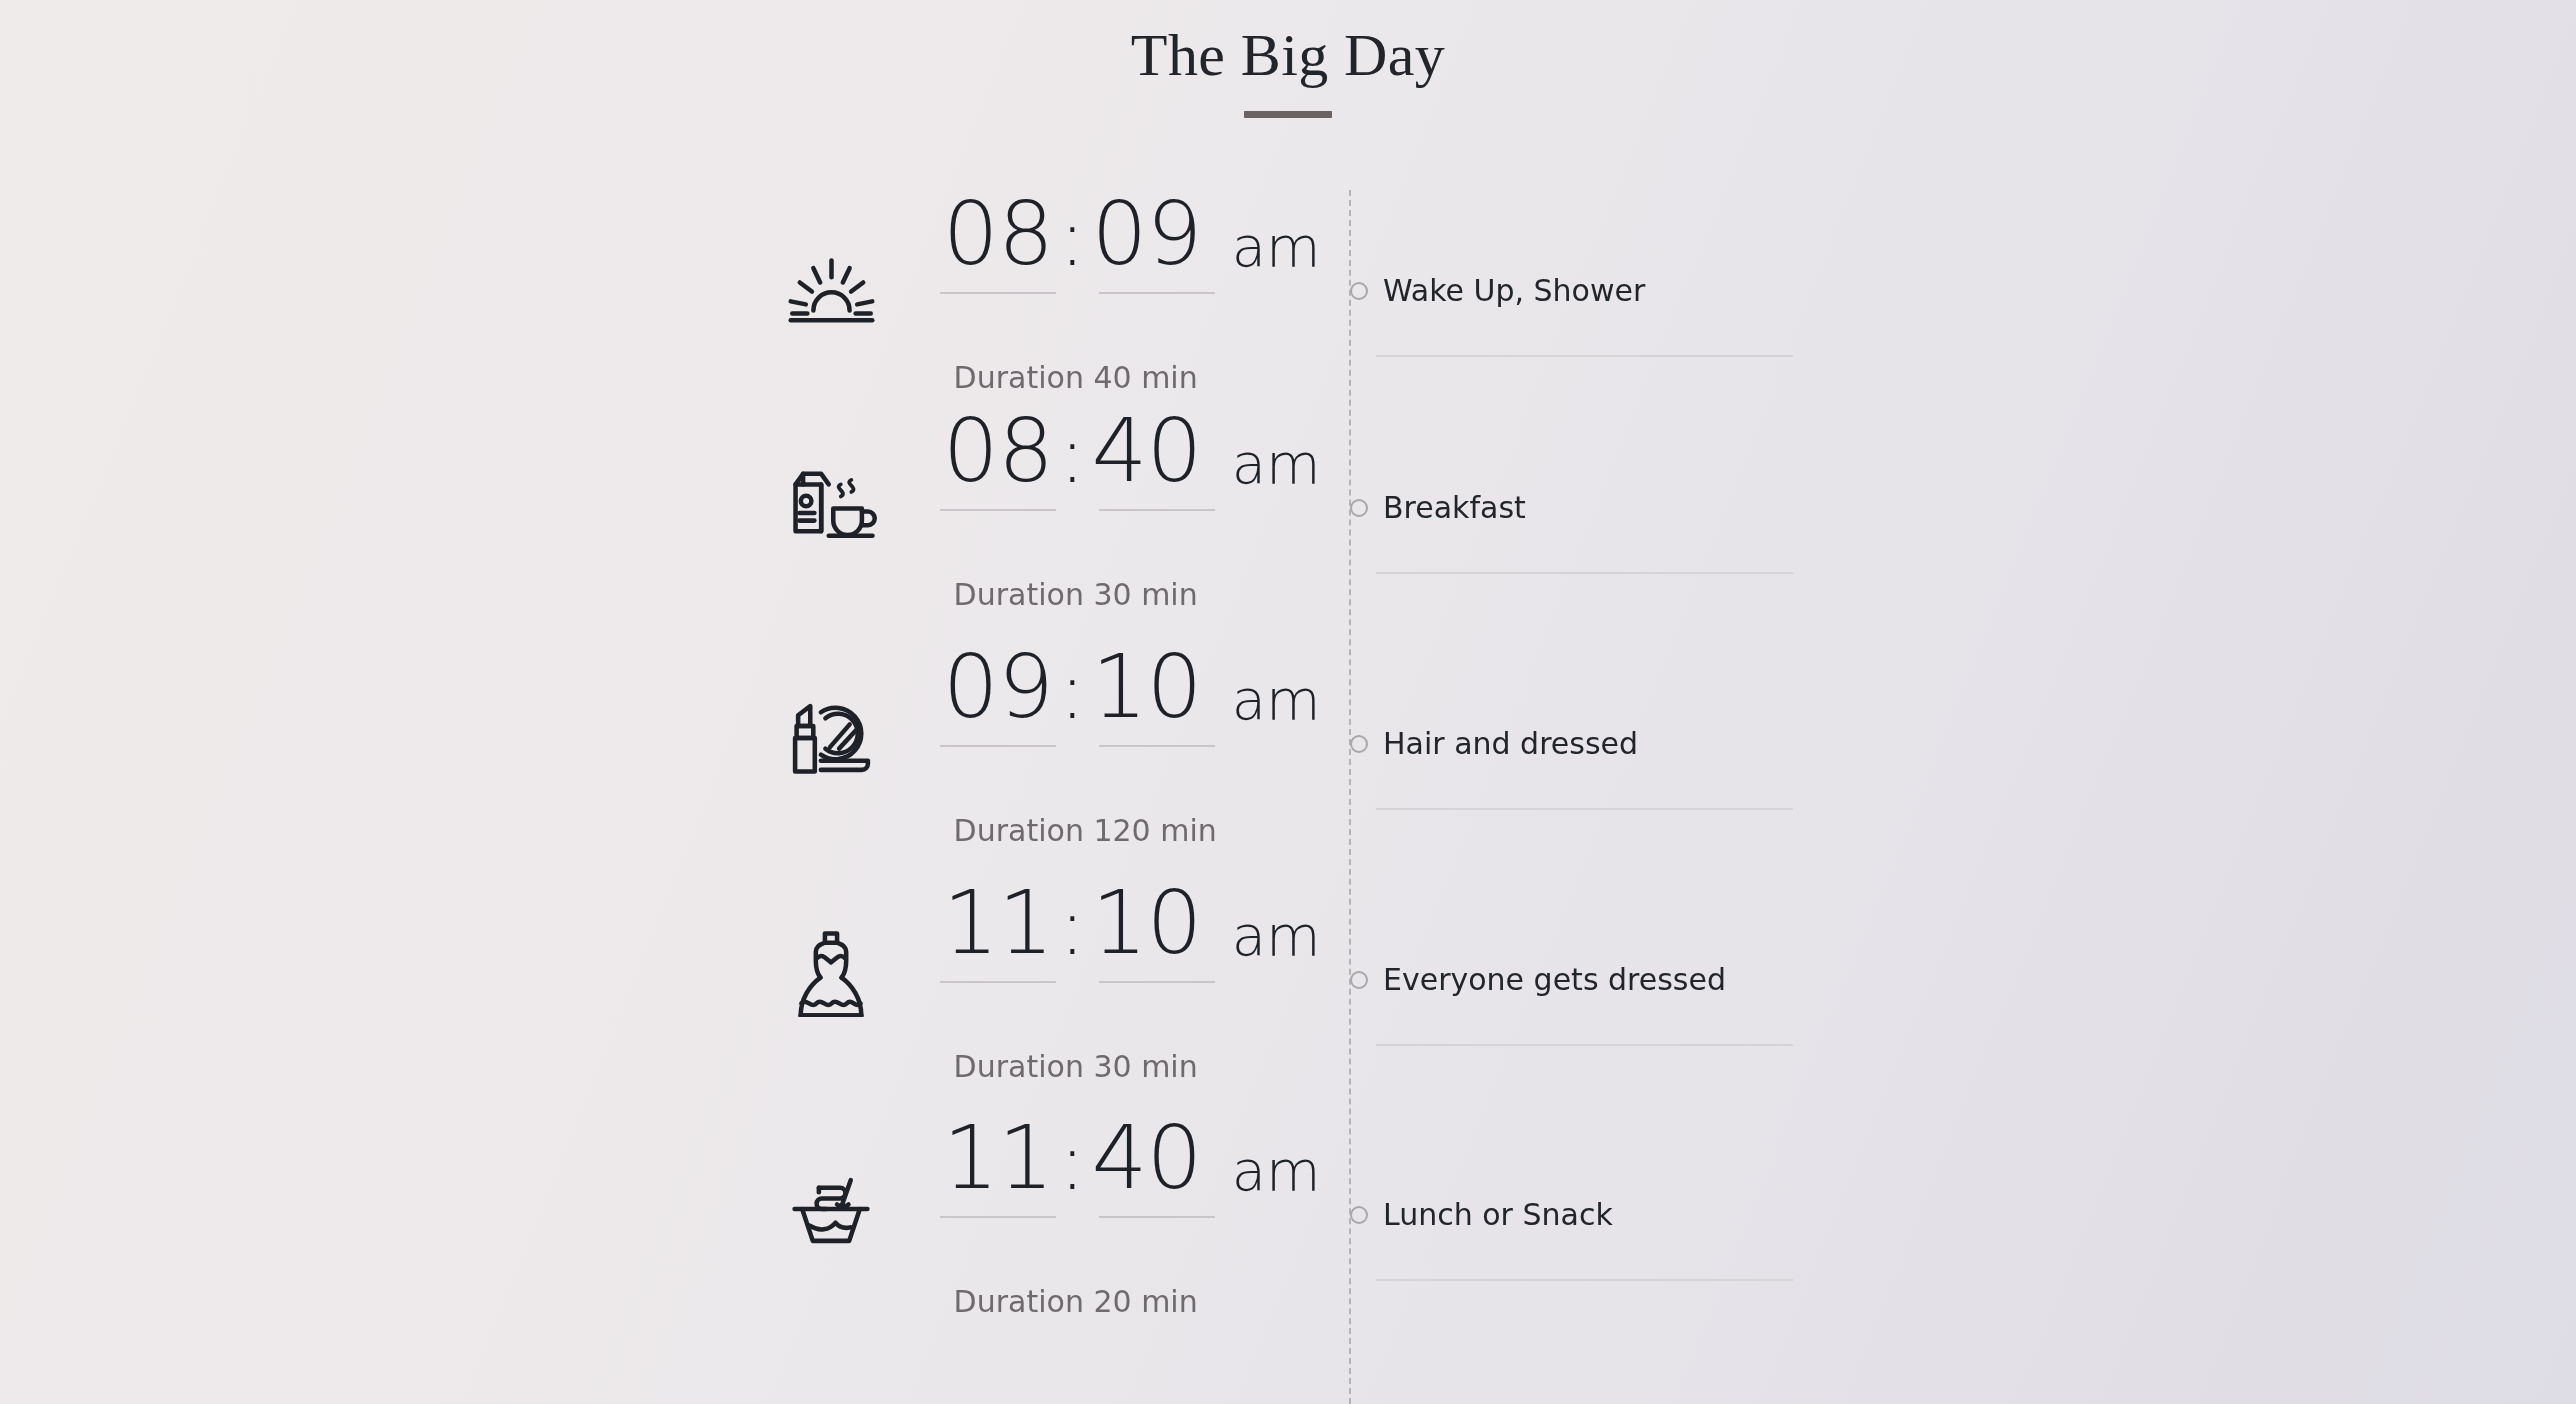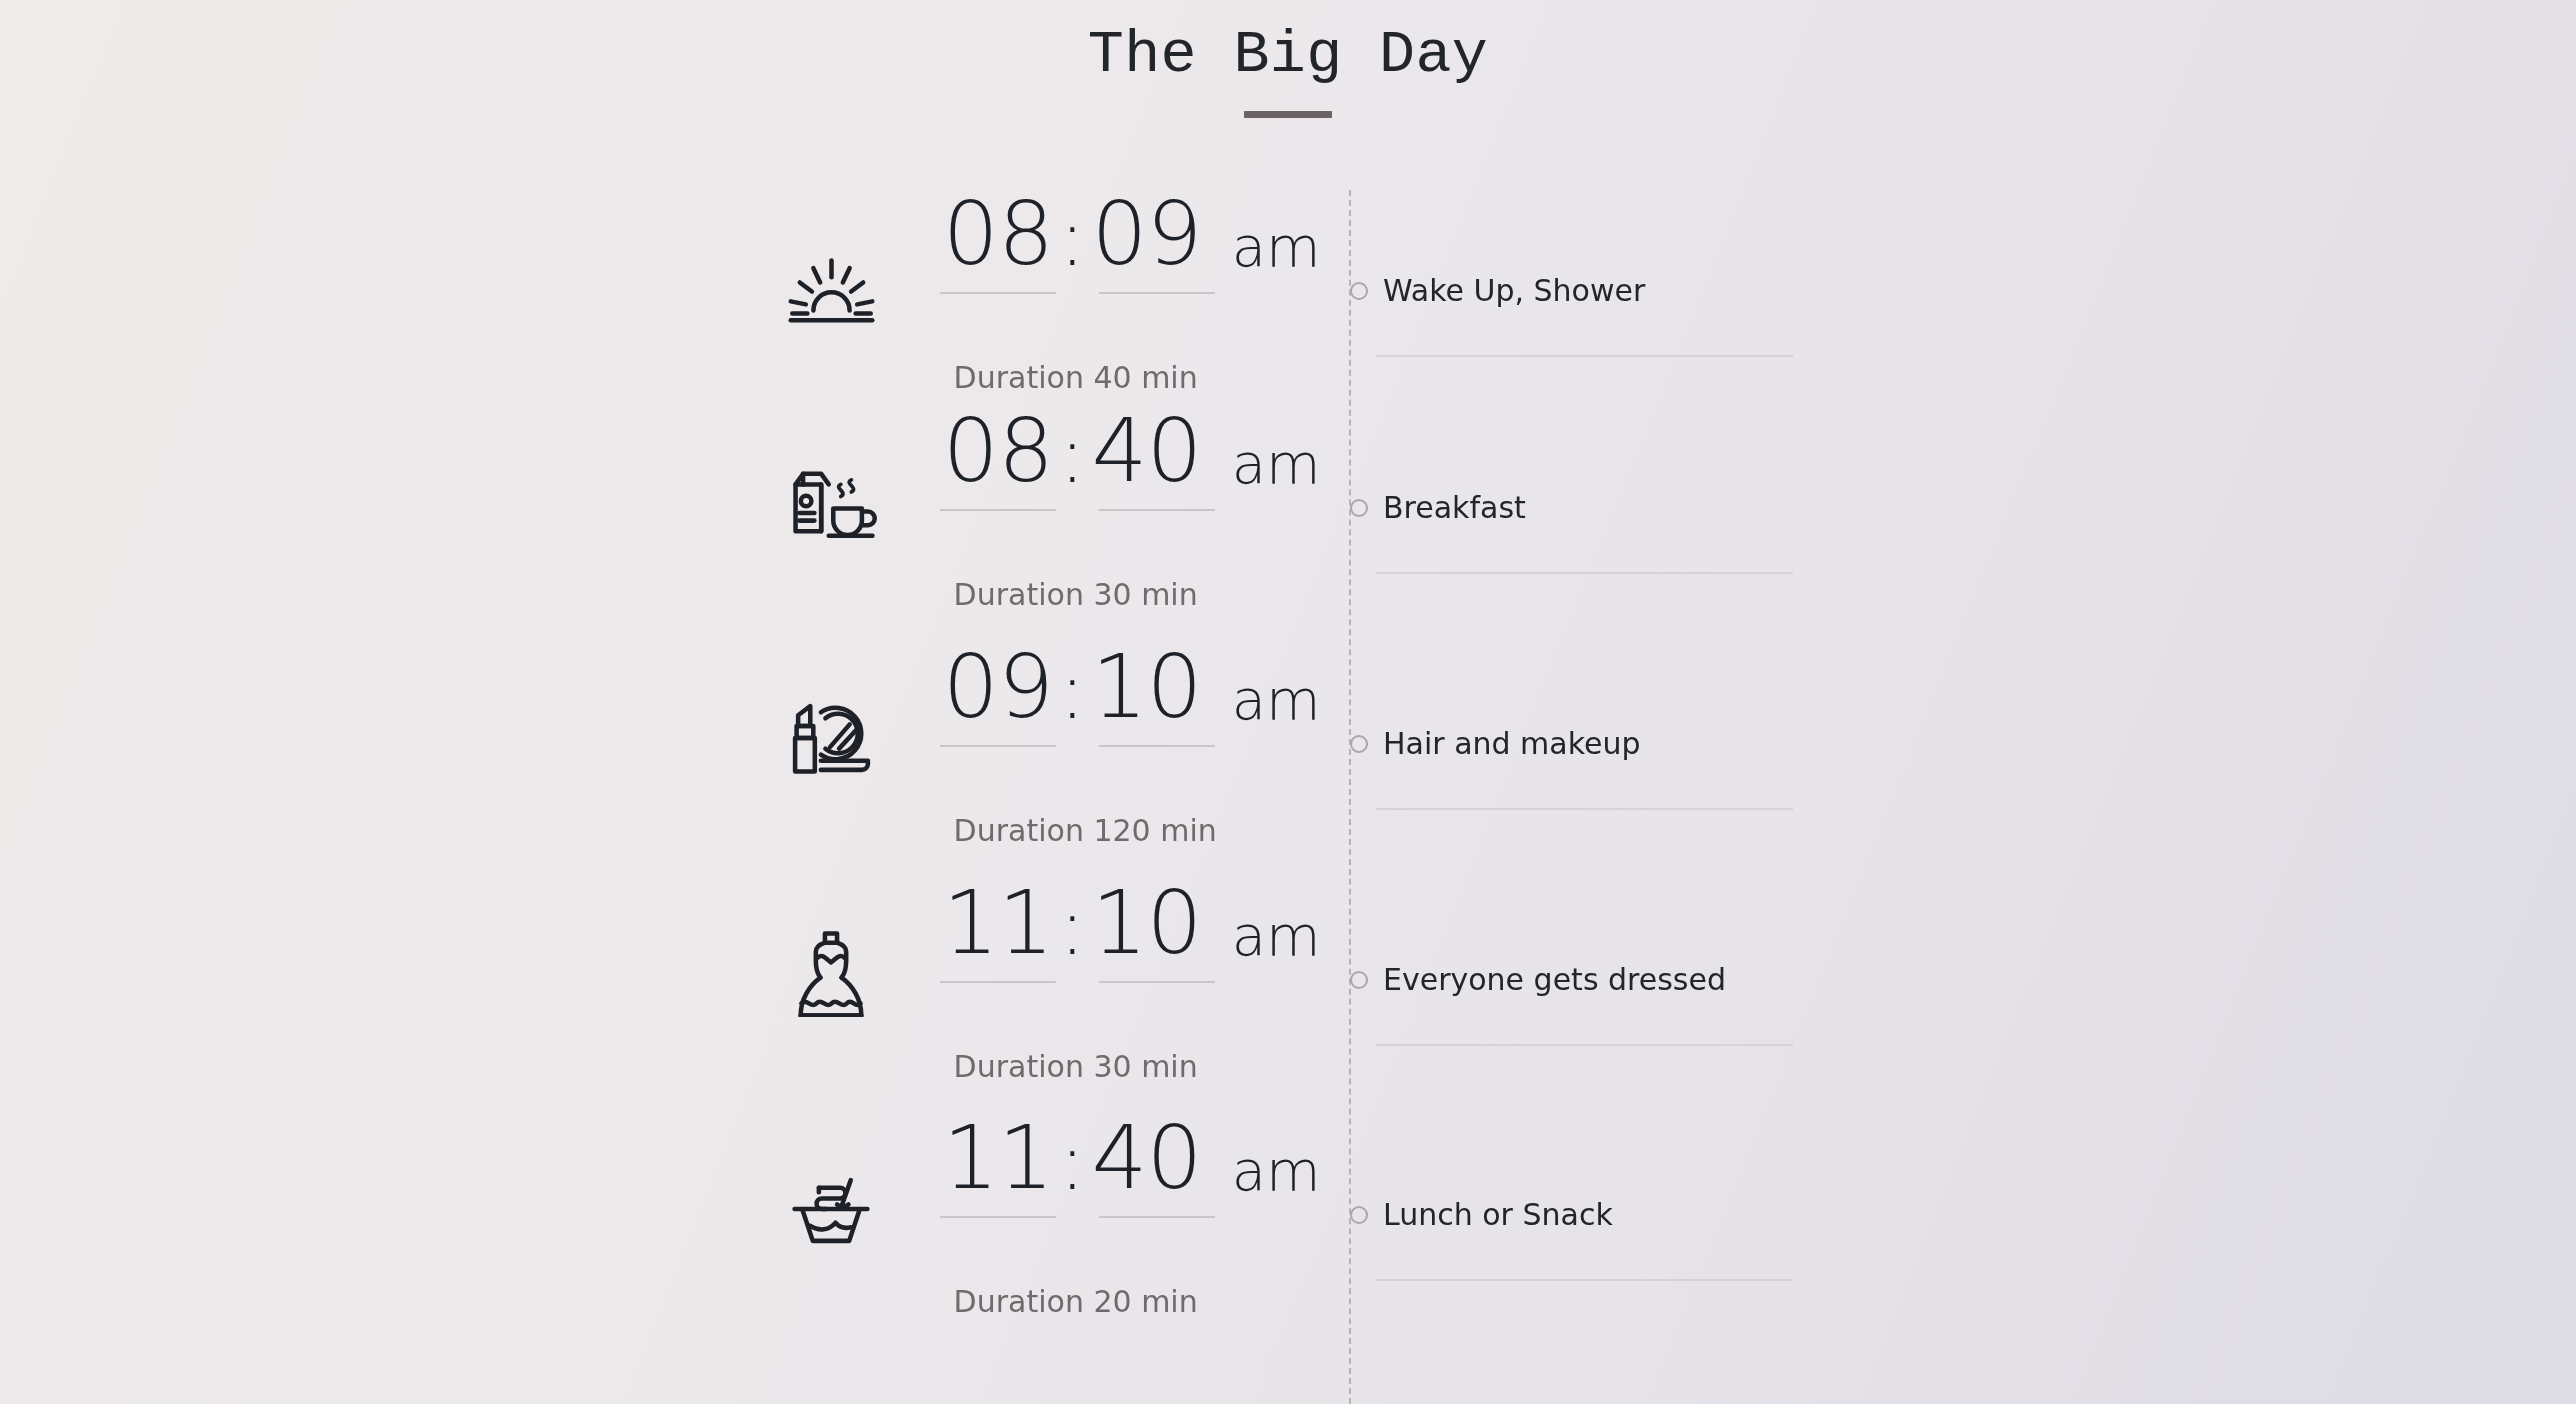--- a/index.html
+++ b/index.html
@@ -30,21 +30,21 @@
     left:0;
     width:2576px;
     text-align:center;
   }
   .page-title {
     font-size:60px;
     font-weight:400;
     color:#22262b;
     letter-spacing:0.4px;
     line-height:1.15;
-    font-family:Liberation Mono, monospace;
+    font-family:Liberation Serif, serif;
   }
   .title-rule {
     width:88px;
     height:6.8px;
     background:#6b6264;
     margin:21px auto 0;
     border-radius:0.8px;
   }
 
   
@@ -283,21 +283,21 @@
       <div class="time-fields">
         <span class="time-hh">09</span>
         <span class="time-colon">:</span>
         <span class="time-mm">10</span>
         <span class="time-meridiem">am</span>
       </div>
       <div class="duration">Duration 120 min</div>
     </div>
     <div class="marker"></div>
     <div class="label-group">
-      <div class="event-label">Hair and makeup</div>
+      <div class="event-label">Hair and dressed</div>
       <div class="label-rule"></div>
     </div>
   </div>
 
   <div class="row" style="top:879px;">
     <div class="row-icon">
       <svg width="88" height="91" viewBox="0 0 116 120" fill="none" stroke="#1e2228" stroke-width="6" stroke-linecap="round" stroke-linejoin="round">
         <path d="M50 10h16v12H50z"></path>
         <path d="M50 22c-6 2-12 5-12 12v12c0 12 3 18 6 22"></path>
         <path d="M66 22c6 2 12 5 12 12v12c0 12-3 18-6 22"></path>

